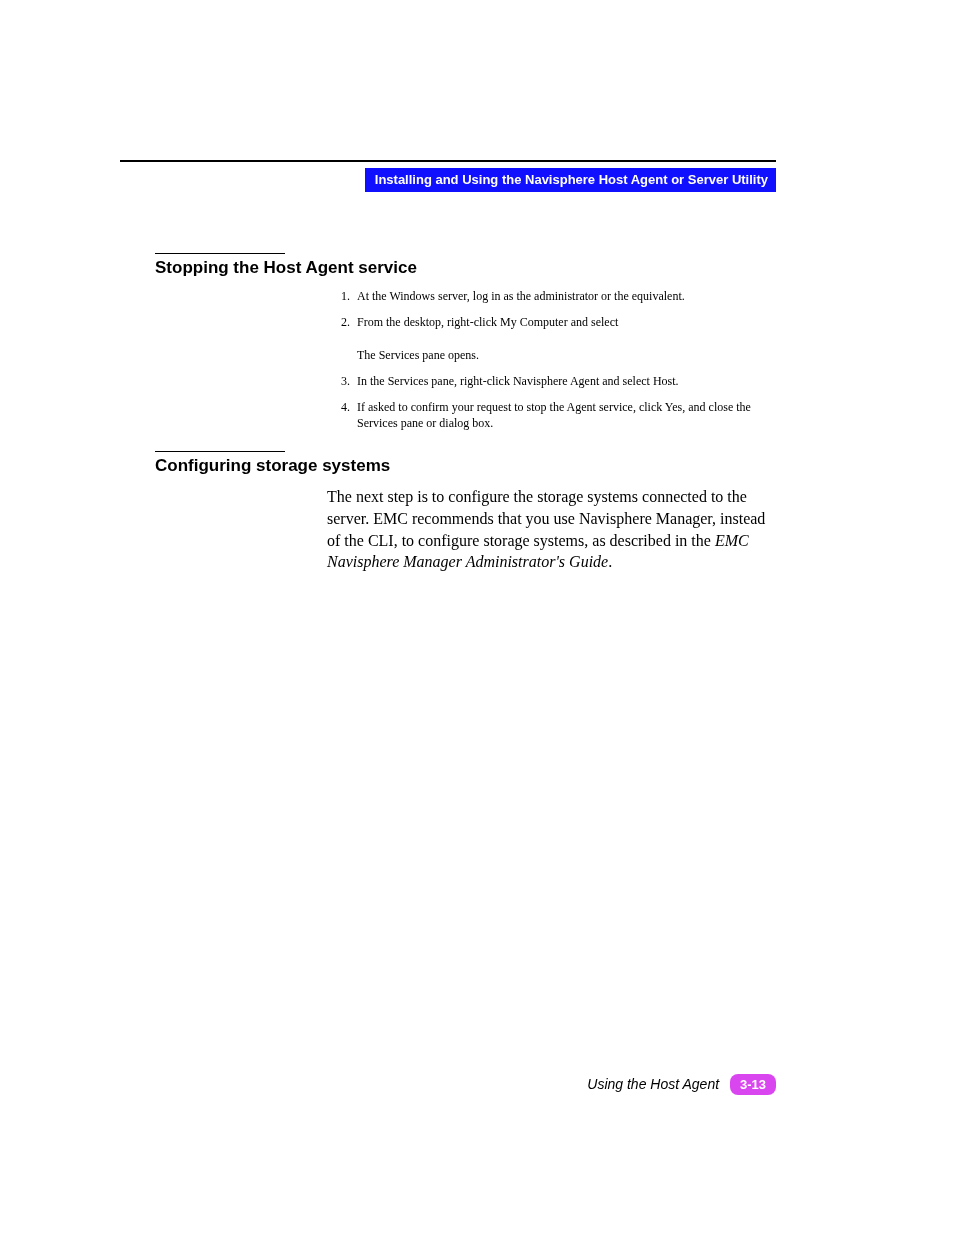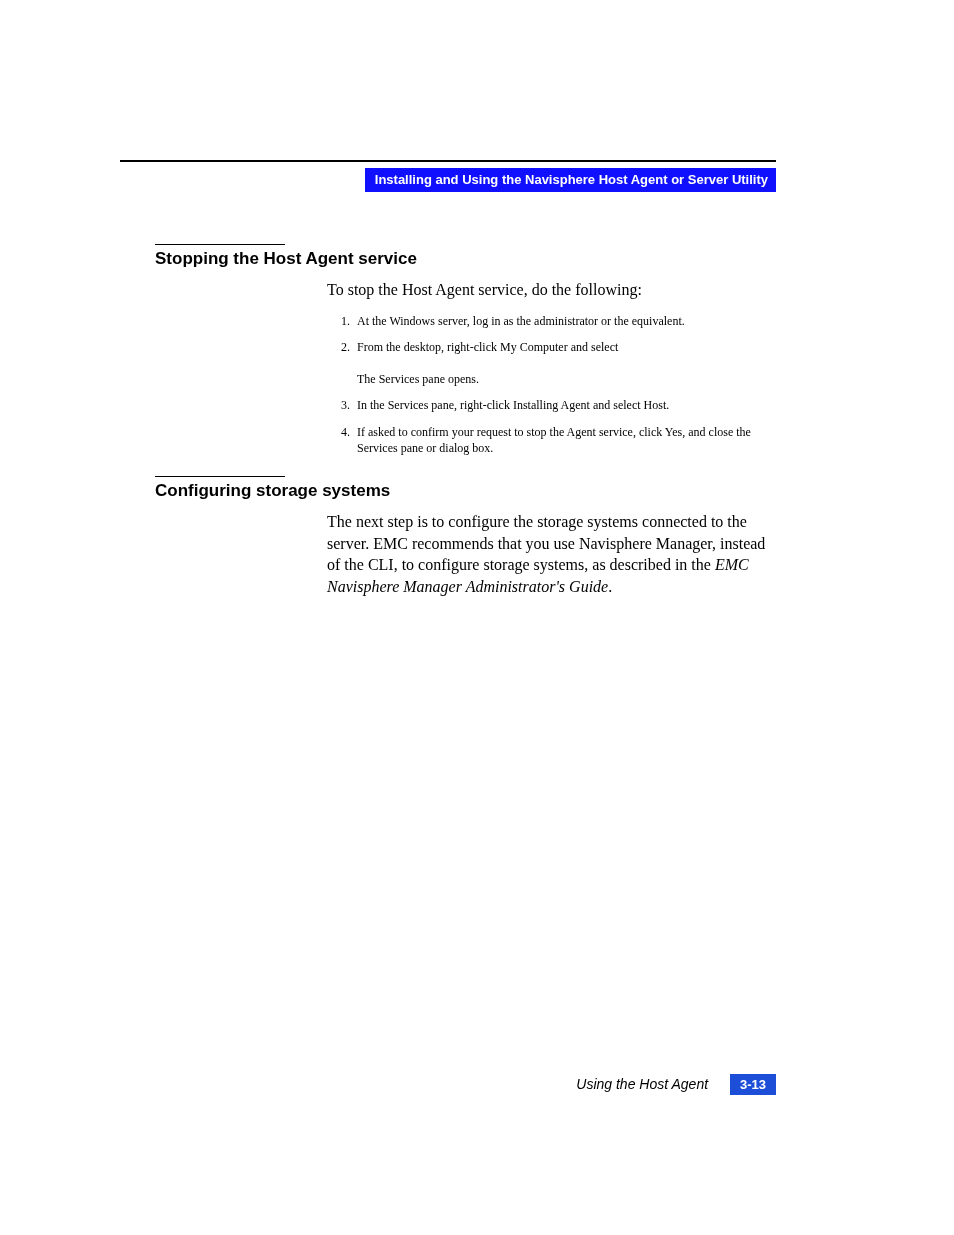--- a/index.html
+++ b/index.html
@@ -33,21 +33,21 @@
     color: #fff;
     font-family: Arial, Helvetica, sans-serif;
     font-weight: bold;
     font-size: 13px;
     padding: 4px 8px 5px 10px;
   }
   .content {
     position: absolute;
     left: 155px;
     right: 100px;
-    top: 224px;
+    top: 233px;
   }
   .section-title {
     font-family: Arial, Helvetica, sans-serif;
     font-weight: bold;
     font-size: 17px;
     margin: 20px 0 10px 0;
     border-top: 1.5px solid #000;
     width: 130px;
     padding-top: 4px;
   }
@@ -77,51 +77,49 @@
   .i { font-style: italic; }
   .footer {
     position: absolute;
     right: 100px;
     bottom: 140px;
     font-family: Arial, Helvetica, sans-serif;
     font-size: 14px;
   }
   .footer .label {
     font-style: italic;
-    margin-right: 18px;
+    margin-right: 7px;
   }
   .footer .pagenum {
     display: inline-block;
-    background: #1d4ed8;
+    background: #d946ef;
     color: #fff;
     font-weight: bold;
     font-size: 13px;
     padding: 3px 10px;
     font-style: normal;
+    border-radius: 8px;
   }
 </style>
 </head>
 <body>
 
 <div class="page">
   <div class="hr-top"></div>
   <div class="header-bar">Installing and Using the Navisphere Host Agent or Server Utility</div>
 
   <div class="content">
 
     <div class="section-title">
       <span>Stopping the Host Agent service</span>
     </div>
-    <div class="body-indent">
-      <p>To stop the Host Agent service, do the following:</p>
-    </div>
     <ol class="steps">
       <li>At the Windows server, log in as the administrator or the equivalent.</li>
       <li>From the desktop, right-click <span class="b">My Computer</span> and select<br><br>The <span class="b">Services</span> pane opens.</li>
-      <li>In the <span class="b">Services</span> pane, right-click <span class="b">Installing Agent</span> and select <span class="b">Host</span>.</li>
+      <li>In the <span class="b">Services</span> pane, right-click <span class="b">Navisphere Agent</span> and select <span class="b">Host</span>.</li>
       <li>If asked to confirm your request to stop the Agent service, click <span class="b">Yes</span>, and close the <span class="b">Services</span> pane or dialog box.</li>
     </ol>
 
     <div class="section-title">
       <span>Configuring storage systems</span>
     </div>
     <div class="body-indent">
       <p>The next step is to configure the storage systems connected to the server. EMC recommends that you use Navisphere Manager, instead of the CLI, to configure storage systems, as described in the <span class="i">EMC Navisphere Manager Administrator's Guide</span>.</p>
     </div>
 

